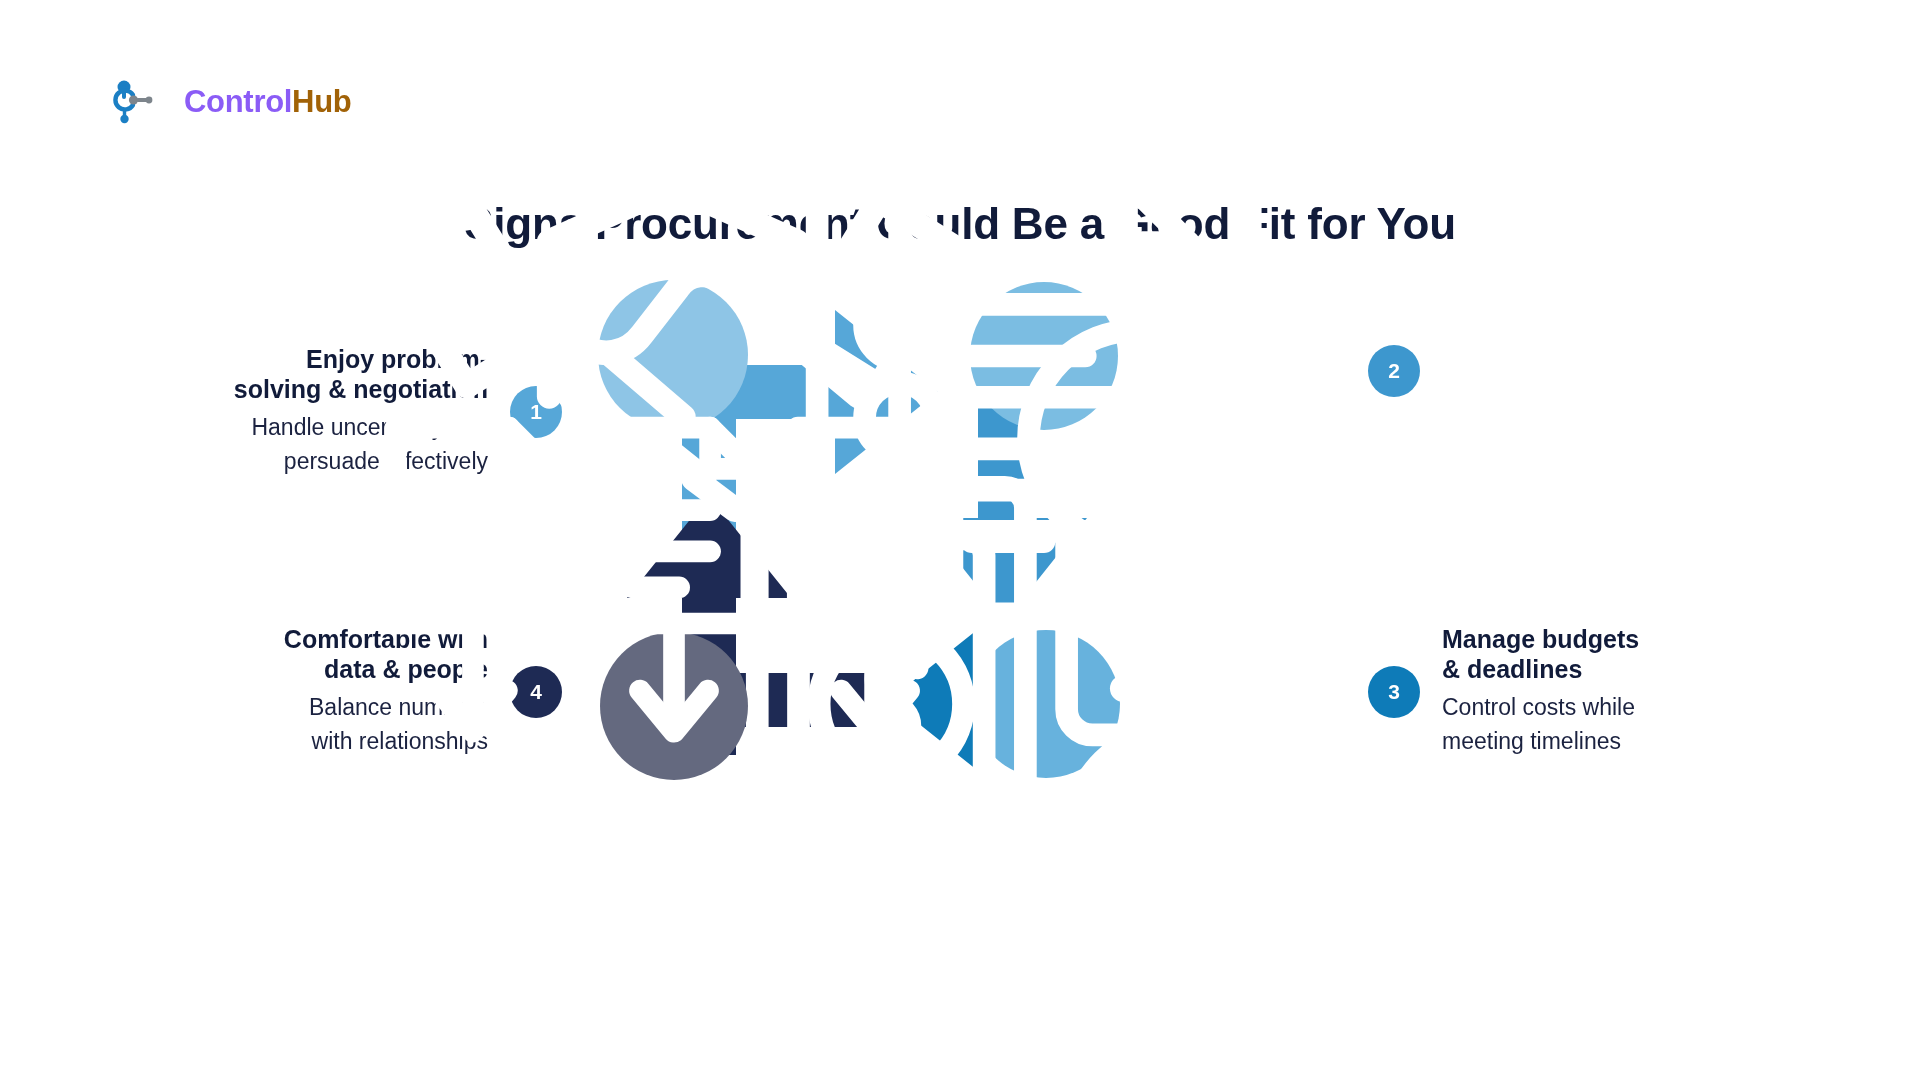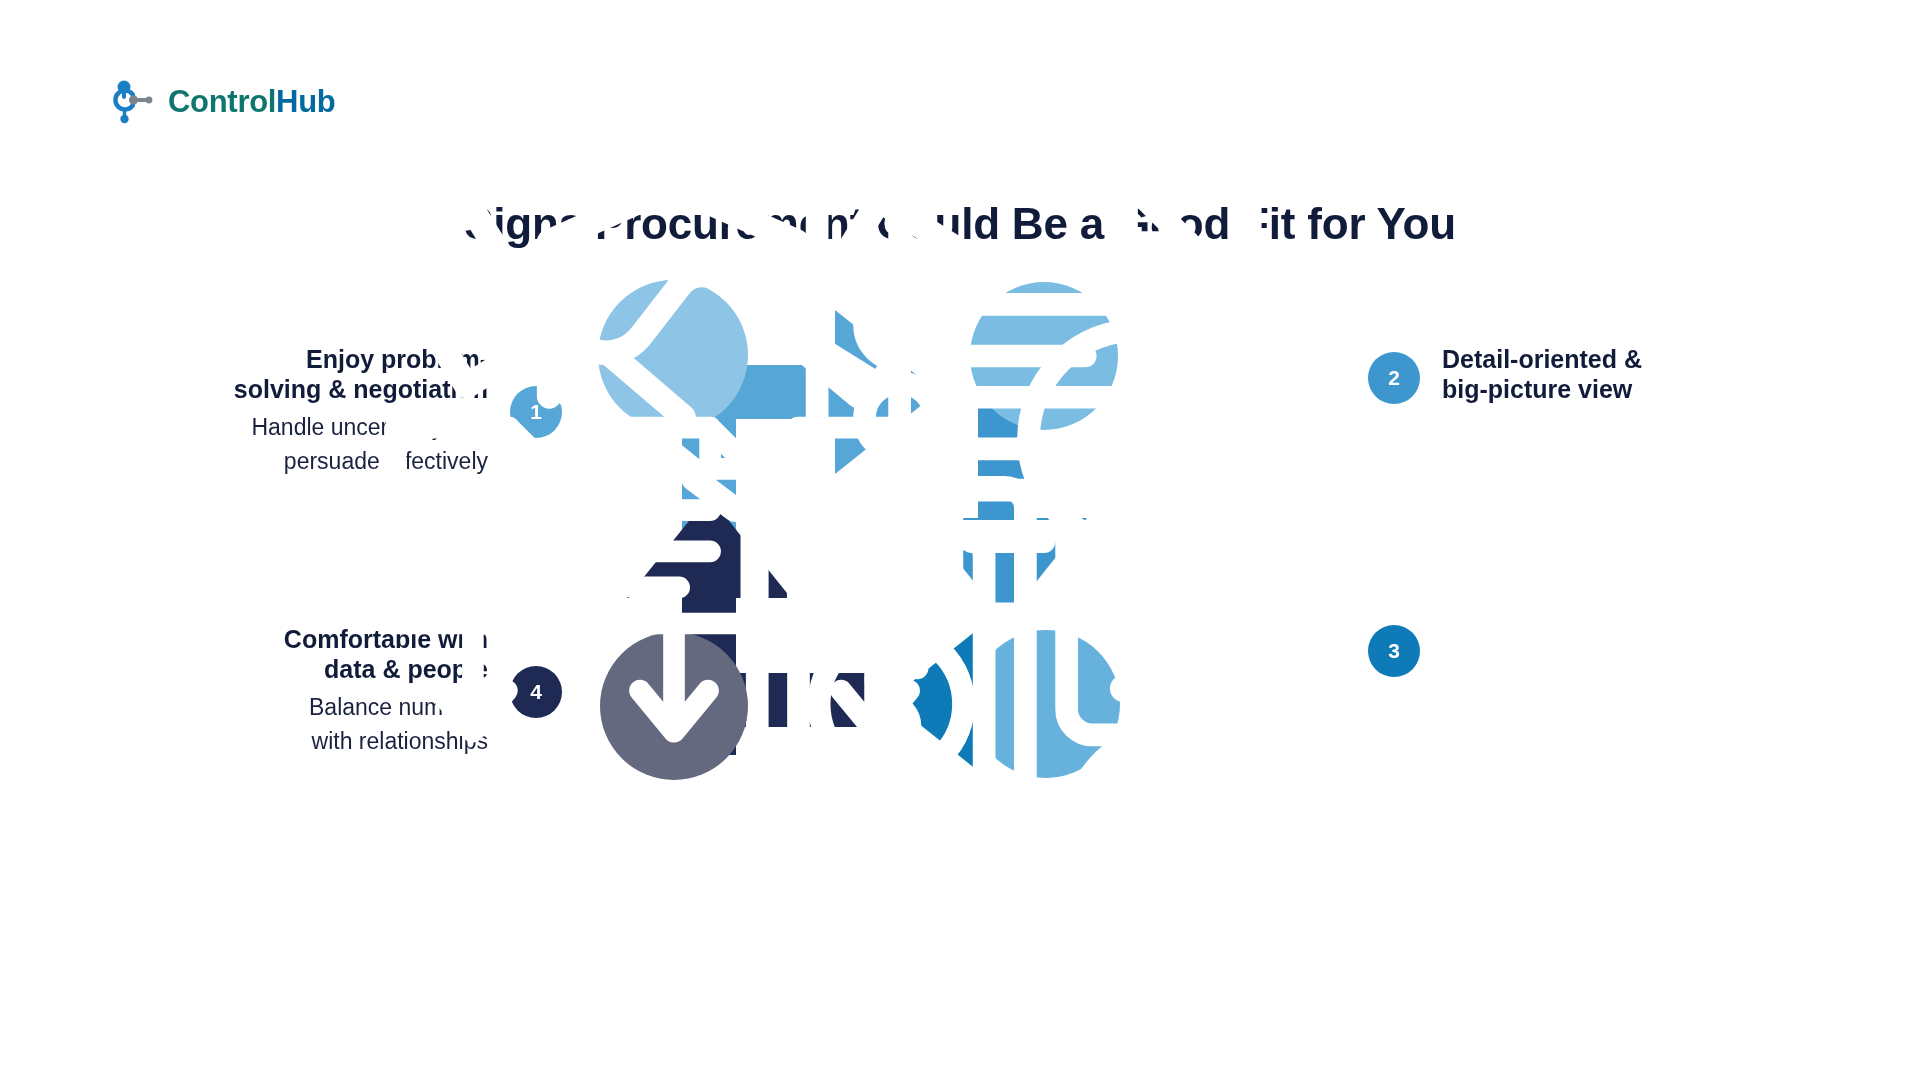--- a/index.html
+++ b/index.html
@@ -25,22 +25,22 @@
     gap: 10px;
   }
   #logo .logo-mark { width: 46px; height: 46px; display:block; }
   #logo .logo-text {
     font-size: 31px;
     font-weight: 700;
     letter-spacing: -0.3px;
     line-height: 1;
     white-space: nowrap;
   }
-  #logo .logo-text .part-control { color: #0f766e; }
-  #logo .logo-text .part-hub { color: #0369a1; }
+  #logo .logo-text .part-control { color: #8b5cf6; margin-left: 16px; }
+  #logo .logo-text .part-hub { color: #a16207; }
 
   
   #title {
     position: absolute;
     top: 170px;
     left: 0;
     width: 1920px;
     text-align: center;
     font-size: 44px;
     font-weight: 700;
@@ -149,27 +149,31 @@
 data &amp; people</p>
     <p class="item-desc">Balance numbers
 with relationships</p>
   </div>
   <div class="badge" id="badge-4" style="background: rgb(30, 42, 84);">4</div>
 </div>
 
 <div class="item right" id="item-2">
   <div class="badge" id="badge-2" style="background: rgb(61, 151, 206);">2</div>
   <div class="item-text">
-    <p class="item-title">Detail-oriented &amp;
-big-picture view</p>
   </div>
 </div>
 
 <div class="item right" id="item-3">
   <div class="badge" id="badge-3" style="background: rgb(14, 123, 184);">3</div>
+  <div class="item-text">
+    <p class="item-title">Manage budgets
+&amp; deadlines</p>
+    <p class="item-desc">Control costs while
+meeting timelines</p>
+  </div>
 </div>
 
 <div id="diagram">
   <svg viewBox="0 0 680 660" xmlns="http://www.w3.org/2000/svg">
 
     <path id="arr-top" d="M 62 37 L 215 37 L 215 -18 L 318 64 L 215 146 L 215 91 L 62 91 Z" transform="translate(0,38)" fill="#56A7D8"></path>
 
     <rect id="arr-top-tail" x="62" y="75" width="54" height="204" fill="#56A7D8"></rect>
 
     <path id="arr-right" d="M 298 75 L 412 75 L 412 228 L 467 228 L 385 331 L 303 228 L 358 228 L 358 75 Z" fill="#3D97CE"></path>

